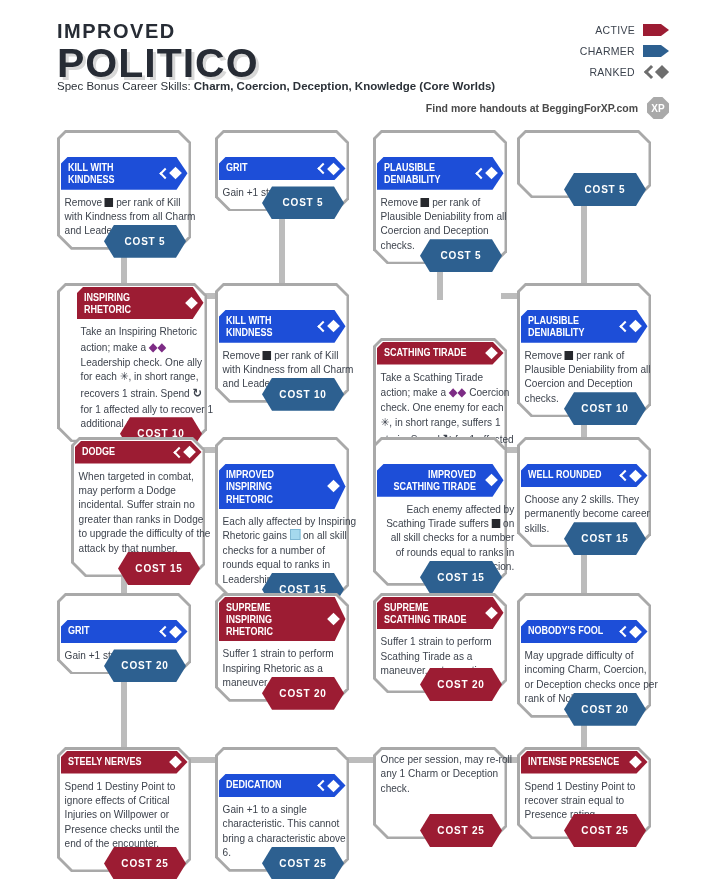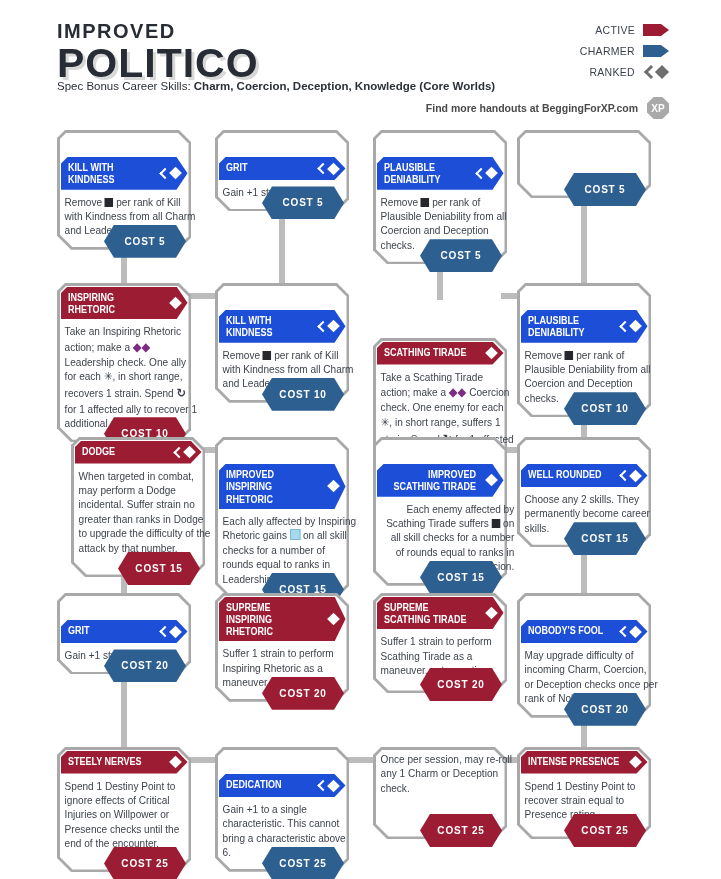--- a/index.html
+++ b/index.html
@@ -171,21 +171,21 @@
       </div>
       <div class="t-body">Remove <span class="die setback"></span> per rank of Plausible Deniability from all Coercion and Deception checks.</div>
     </div>
     <div class="t-cost">COST 5</div>
   </div>
       <div class="card passive ranked" style="left: 517px; top: 130px; width: 134px; min-height: 68px;">
     <div class="frame" style="min-height: 68px;"></div>
     <div class="inner"></div>
     <div class="t-cost">COST 5</div>
   </div>
-      <div class="card active" style="left: 57px; top: 283px; width: 134px; min-height: 140px;">
+      <div class="card active" style="left: 57px; top: 283px; width: 134px; min-height: 140px; padding-left: 16px;">
     <div class="frame" style="min-height: 140px;"></div>
     <div class="inner"></div>
     <div class="content">
       <div class="t-head">
         <span class="t-title">INSPIRING RHETORIC</span>
         <span class="hicon">
 
           <span class="dmd-w"></span>
         </span>
       </div>

